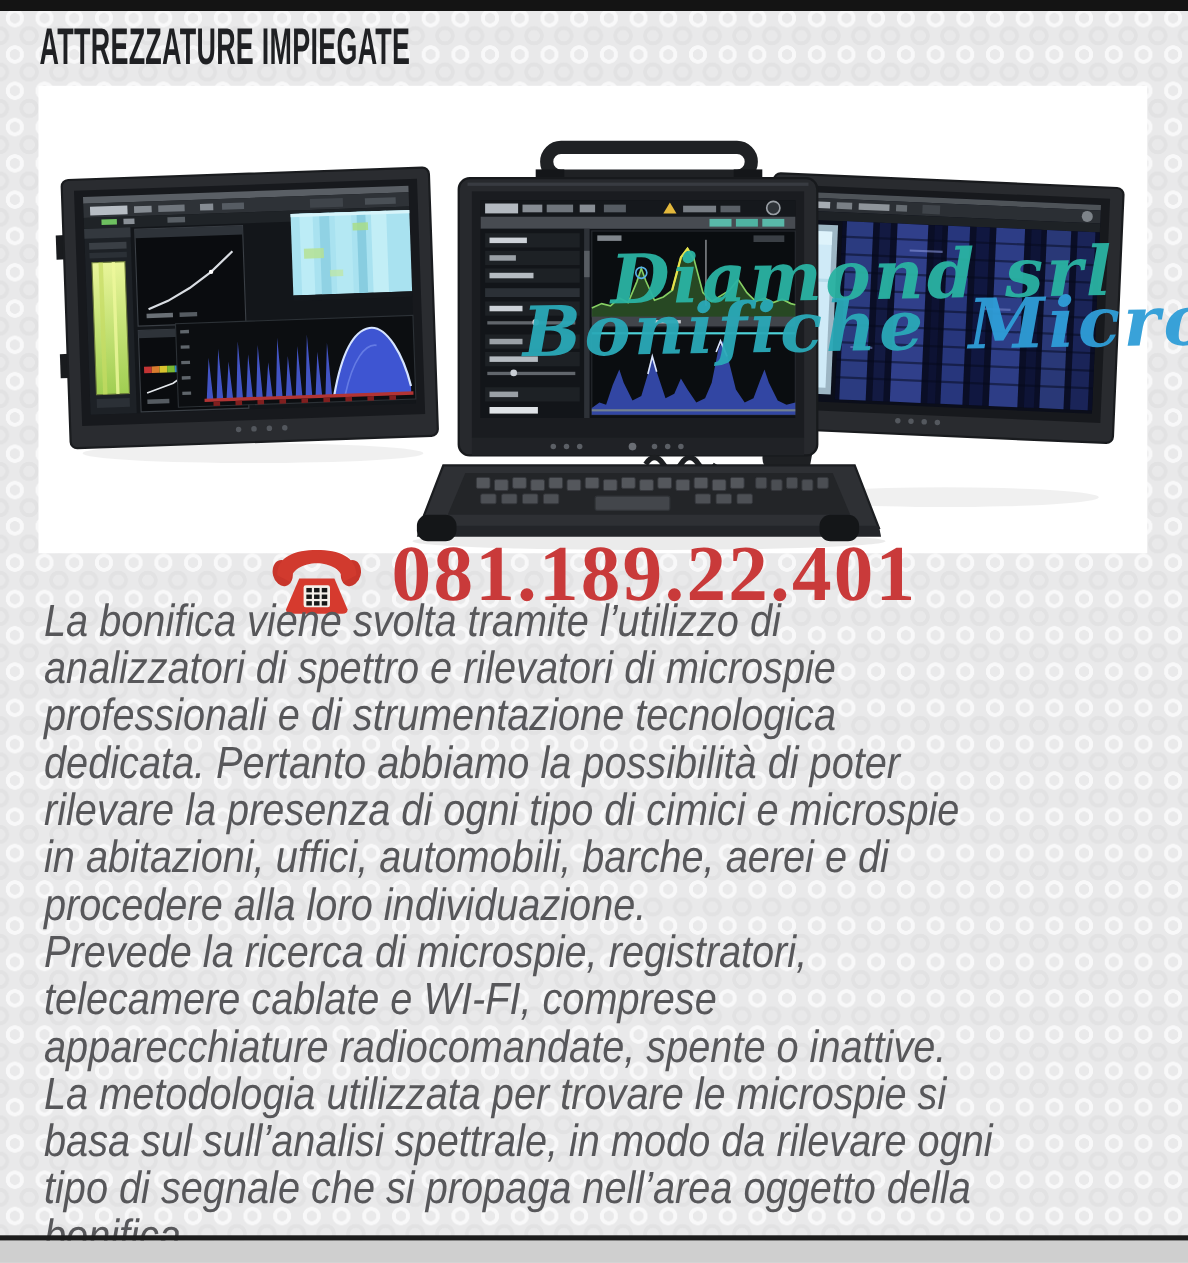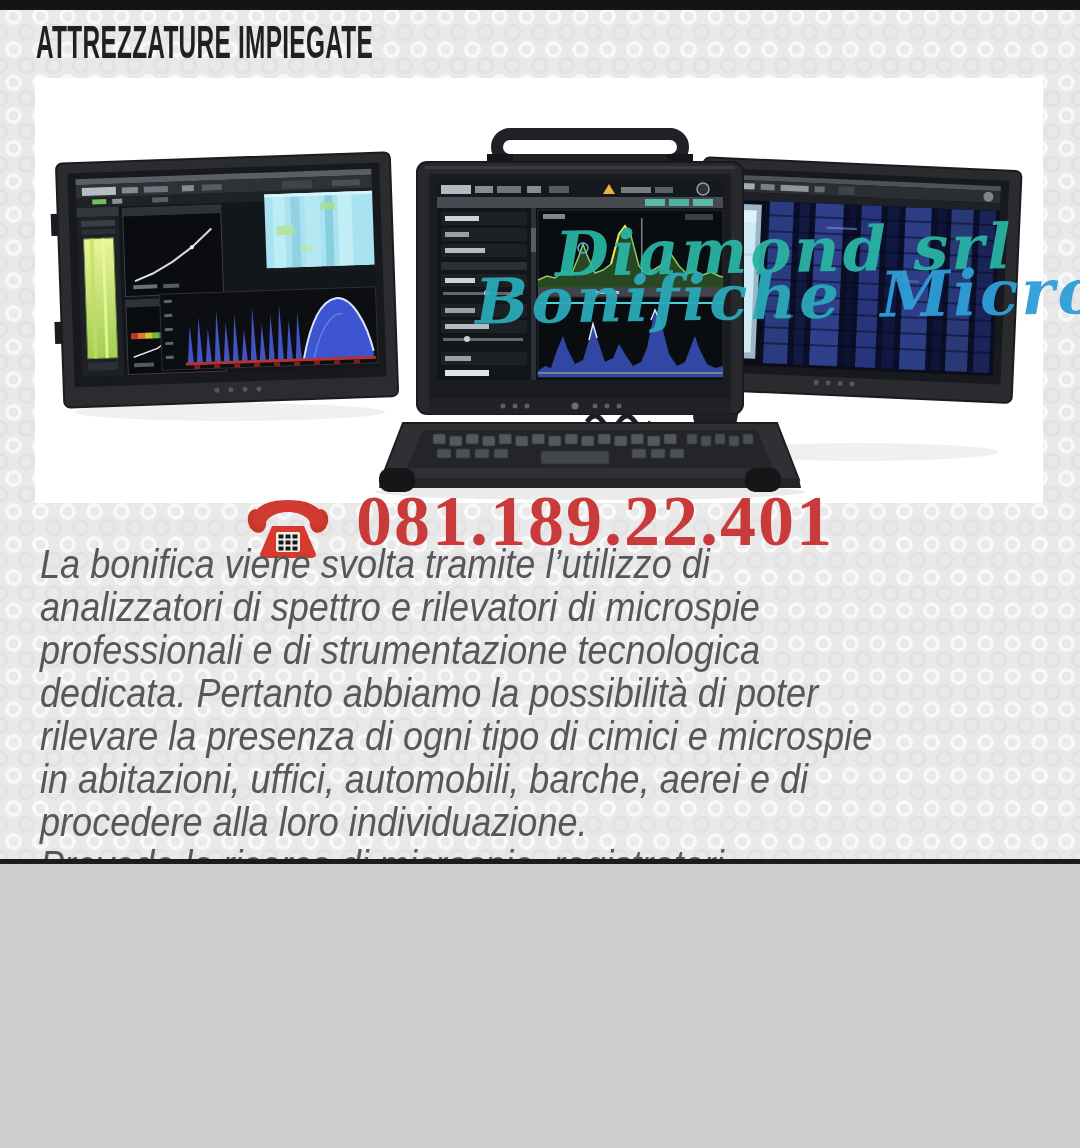--- a/index.html
+++ b/index.html
@@ -1,17 +1,17 @@
 <!DOCTYPE html>
 <html><head>
 <meta charset="utf-8">
 <style>
   html,body{margin:0;padding:0;background:#cfcfcf;}
   .page{
-    position:relative;width:1080px;height:864px;overflow:hidden;
+    position:relative;width:1080px;height:1128px;overflow:hidden;
     background-color:#e9e9ea;
     background-image:
       radial-gradient(circle 9px at 50% 50%, rgba(255,255,255,0) 0 4.5px, rgba(255,255,255,.7) 5px 8px, rgba(0,0,0,0) 8.5px),
       radial-gradient(circle 9px at 50% 50%, rgba(0,0,0,0) 0 5px, rgba(0,0,0,.03) 5.5px 8.5px, rgba(0,0,0,0) 9px);
     background-size:27px 33px, 27px 33px;
     background-position:0 0, 13px 16px;
     font-family:"Liberation Sans", sans-serif;
   }
   .topbar{position:absolute;left:0;top:0;width:100%;height:10px;background:#141414;}
   .title{

